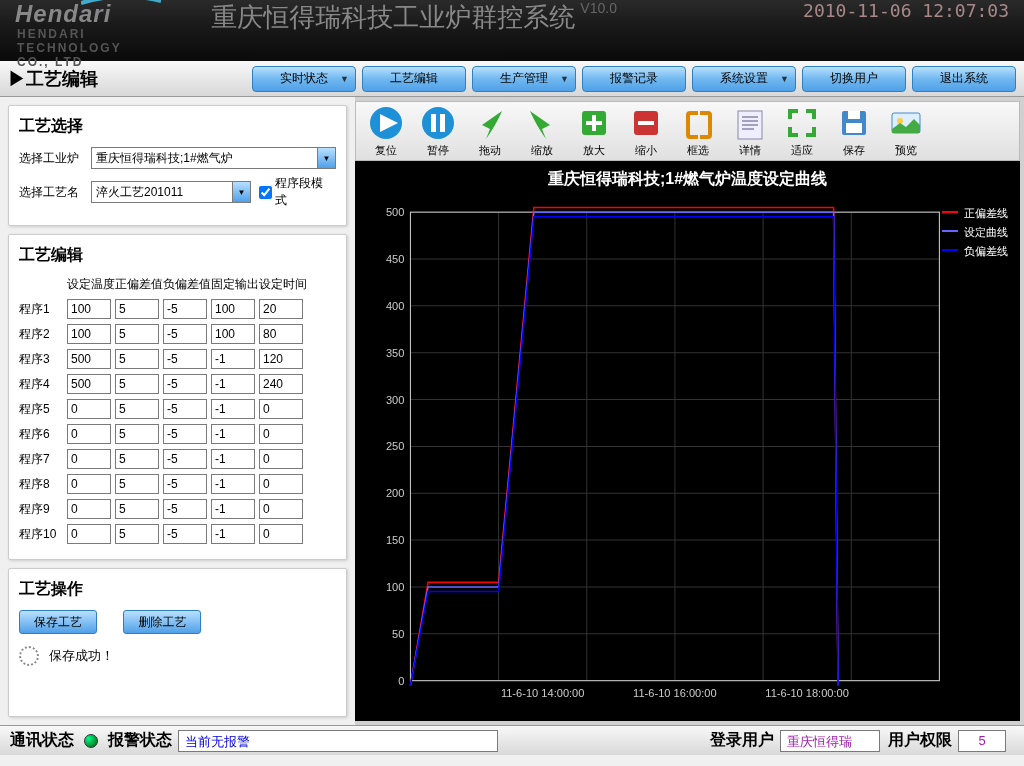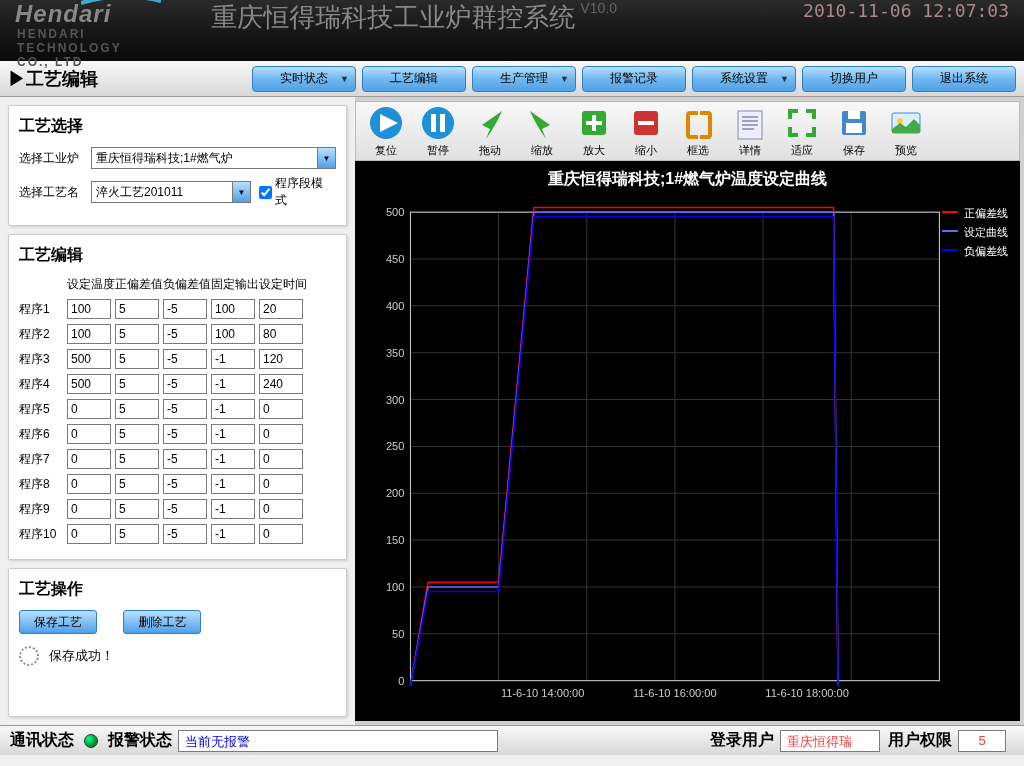--- a/index.html
+++ b/index.html
@@ -39,21 +39,21 @@
 .tool-btn { width: 48px; display: flex; flex-direction: column; align-items: center; cursor: pointer; font-size: 11px; }
 .tool-icon { width: 36px; height: 36px; display: flex; align-items: center; justify-content: center; border-radius: 4px; margin-bottom: 2px; }
 .chart-area { flex: 1; background: #000; position: relative; }
 .chart-title { color: #fff; text-align: center; font-size: 16px; font-weight: bold; padding: 8px 0 4px; }
 .legend { position: absolute; right: 12px; top: 45px; color: #fff; font-size: 11px; }
 .legend div { display: flex; align-items: center; margin-bottom: 4px; }
 .legend .sw { width: 16px; height: 2px; margin-right: 6px; }
 .footer { height: 30px; background: linear-gradient(to bottom, #f8f8f8, #d8d8d8); border-top: 1px solid #999; display: flex; align-items: center; padding: 0 10px; font-size: 16px; font-weight: bold; }
 .led { width: 14px; height: 14px; border-radius: 50%; background: radial-gradient(circle at 30% 30%, #0f8, #050); margin: 0 10px; border: 1px solid #333; }
 .alarm-box { width: 320px; height: 22px; border: 1px solid #7a7a7a; background: #fff; color: #00d; font-size: 13px; padding: 2px 6px; font-weight: normal; margin-left: 6px; }
-.user-box { width: 100px; height: 22px; border: 1px solid #7a7a7a; background: #fff; color: #ef4444; font-size: 13px; padding: 2px 6px; font-weight: normal; margin: 0 8px 0 6px; }
+.user-box { width: 100px; height: 22px; border: 1px solid #7a7a7a; background: #fff; color: #a21caf; font-size: 13px; padding: 2px 6px; font-weight: normal; margin: 0 8px 0 6px; }
 svg.chart { width: 100%; height: calc(100% - 30px); }
 </style>
 </head>
 <body>
 
 <div class="header">
   <div class="logo">
     <span>Hendari</span>
     <svg class="logo-swoosh">
         <path d="M0 8 Q 40 -4 80 6" stroke="#4ac" stroke-width="4" fill="none"></path>

